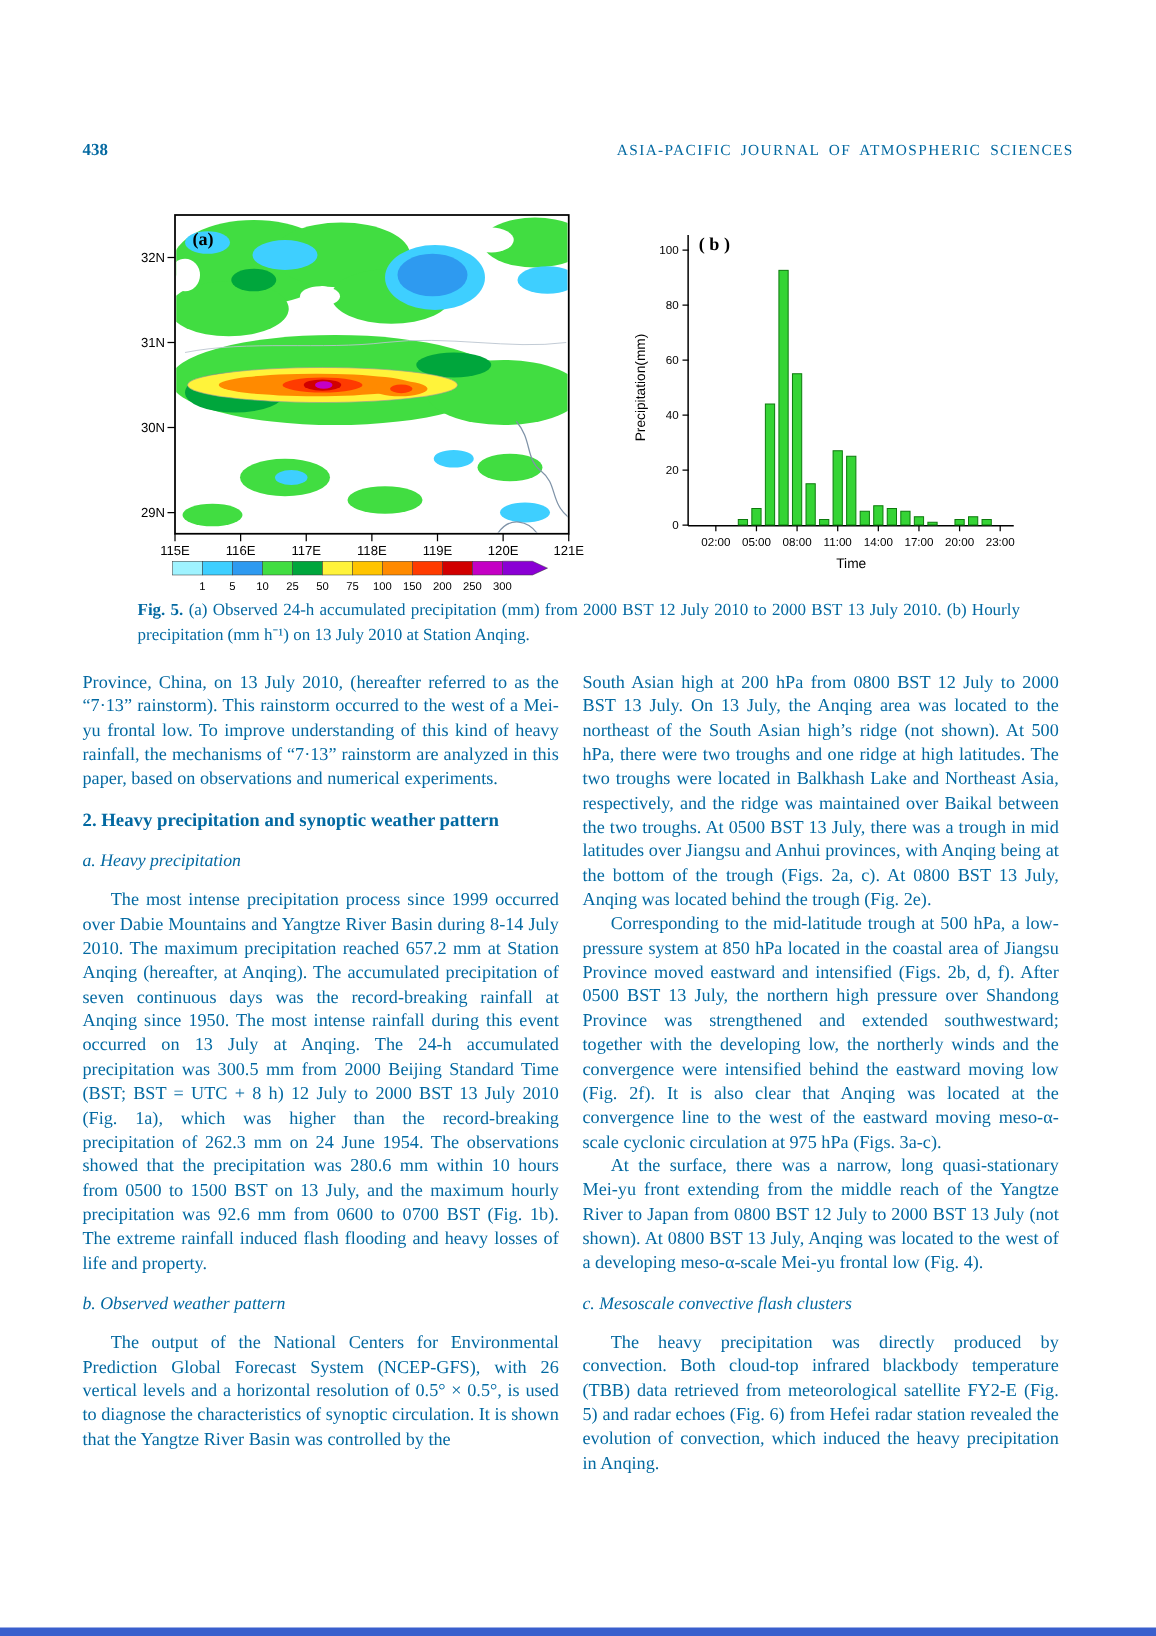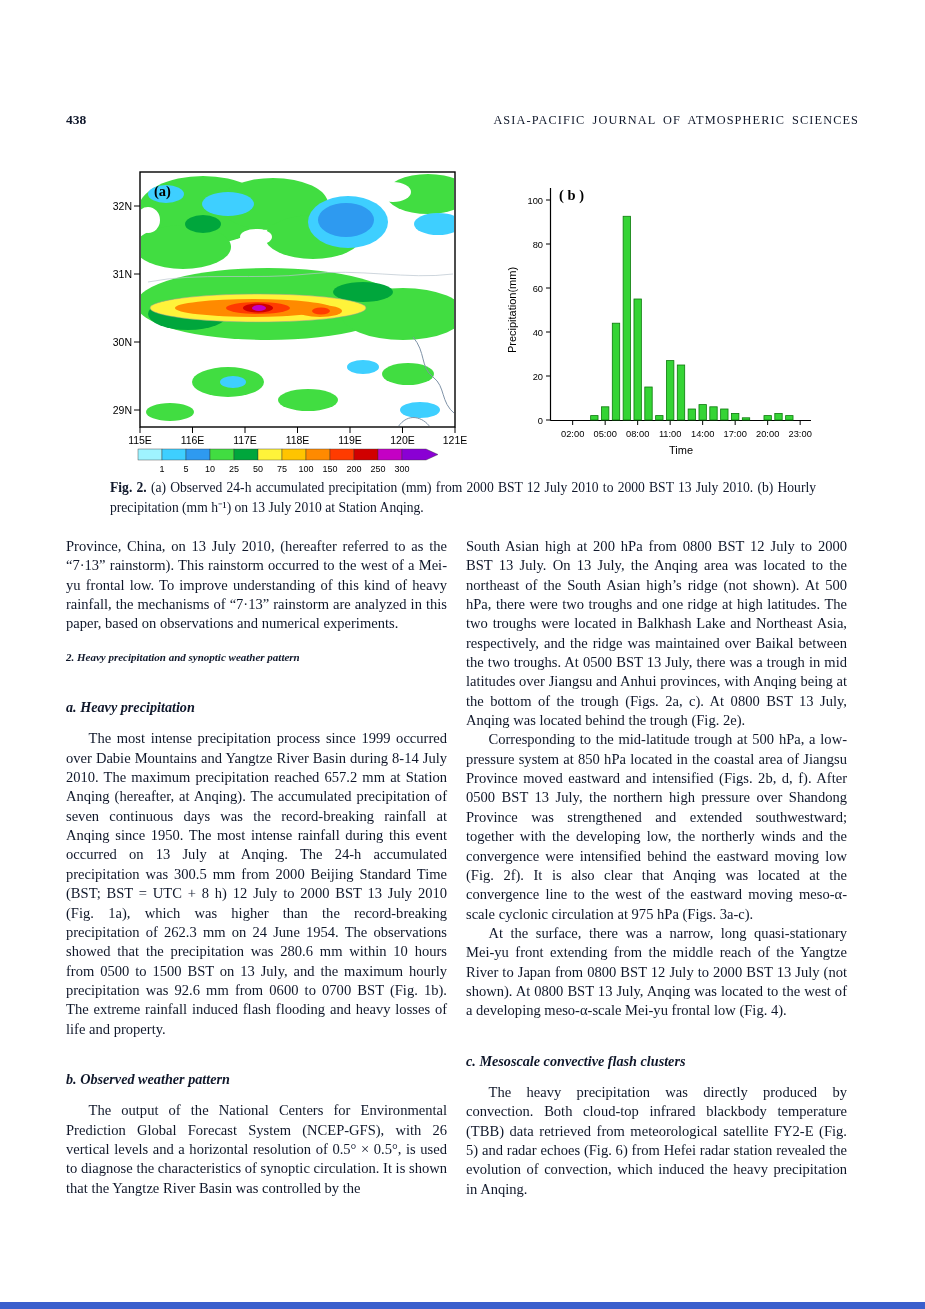--- a/index.html
+++ b/index.html
@@ -1,17 +1,17 @@
 <!DOCTYPE html>
 <html><head>
 <meta charset="utf-8">
 <style>
   html,body{margin:0;padding:0;background:#ffffff;}
   .page{position:relative;width:925px;height:1309px;background:#ffffff;overflow:hidden;
-        font-family:"Liberation Serif",serif;color:#0f172a;}
+        font-family:"Liberation Serif",serif;color:#0369a1;}
   
   .header{position:absolute;top:112px;left:66px;right:66px;height:20px;}
   .page-number{position:absolute;left:0;top:0;font-size:13.5px;font-weight:bold;}
   .journal-title{position:absolute;left:0;right:0;top:1px;text-align:right;font-size:12.3px;
                  letter-spacing:1.1px;word-spacing:3px;}
   
   .figure{position:absolute;top:160px;left:108px;width:712px;height:330px;}
   .map-wrap{position:absolute;left:0;top:2px;}
   .chart-wrap{position:absolute;left:395px;top:8px;}
   .map-tick{font:10.5px "Liberation Sans",sans-serif;fill:#000;}
@@ -21,22 +21,22 @@
   .panel-label{font:bold 14.5px "Liberation Serif",serif;fill:#000;}
   
   .caption{position:absolute;top:478px;left:110px;width:706px;margin:0;font-size:13.6px;
            line-height:20px;text-align:justify;}
   .caption b{font-weight:bold;}
   
   .columns{position:absolute;top:537px;left:66px;width:794px;display:flex;gap:19px;}
   .col{width:381px;font-size:14.55px;line-height:19.35px;text-align:justify;}
   .para{margin:0;text-indent:1.55em;}
   .para.noindent{text-indent:0;}
-  .sec-heading{font-size:11px;font-weight:bold;margin:14px 0 12px;text-indent:0;font-style:italic;}
-  .sub-heading{font-size:14.2px;font-weight:bold;font-style:italic;margin:31px 0 12px;text-indent:0;}
+  .sec-heading{font-size:15px;font-weight:bold;margin:14px 0 12px;text-indent:0;}
+  .sub-heading{font-size:14.2px;font-weight:normal;font-style:italic;margin:13px 0 12px;text-indent:0;}
   .bottom-bar{position:absolute;left:0;right:0;bottom:0;height:7px;}
 </style>
 </head>
 <body>
 
 <div class="page">
 
   <div class="header">
     <span class="page-number">438</span>
     <span class="journal-title">ASIA-PACIFIC JOURNAL OF ATMOSPHERIC SCIENCES</span>
@@ -202,21 +202,21 @@
             <rect x="271.8" y="245.4" width="7.4" height="6.599999999999994" fill="#35d435" stroke="#0c7a0c" stroke-width="0.8"></rect>
             <rect x="282.6333333333333" y="247.6" width="7.4" height="4.400000000000006" fill="#35d435" stroke="#0c7a0c" stroke-width="0.8"></rect>
           </g>
         <text class="chart-axis-label" transform="rotate(-90 13 142)" x="13" y="142" text-anchor="middle">Precipitation(mm)</text>
         <text class="chart-axis-label" x="178" y="286" text-anchor="middle">Time</text>
         <text x="56" y="32" class="panel-label">( b )</text>
       </svg>
     </div>
   </div>
 
-  <p class="caption"><b>Fig. 2.</b> <span>(a) Observed 24-h accumulated precipitation (mm) from 2000 BST 12 July 2010 to 2000 BST 13 July 2010. (b) Hourly precipitation (mm h⁻¹) on 13 July 2010 at Station Anqing.</span></p>
+  <p class="caption"><b>Fig. 5.</b> <span>(a) Observed 24-h accumulated precipitation (mm) from 2000 BST 12 July 2010 to 2000 BST 13 July 2010. (b) Hourly precipitation (mm h⁻¹) on 13 July 2010 at Station Anqing.</span></p>
 
   <div class="columns">
     <div class="col" id="col-left">
         <p class="para noindent">Province, China, on 13 July 2010, (hereafter referred to as the “7·13” rainstorm). This rainstorm occurred to the west of a Mei-yu frontal low. To improve understanding of this kind of heavy rainfall, the mechanisms of “7·13” rainstorm are analyzed in this paper, based on observations and numerical experiments.</p>
         <h2 class="sec-heading">2. Heavy precipitation and synoptic weather pattern</h2>
         <h3 class="sub-heading">a. Heavy precipitation</h3>
         <p class="para">The most intense precipitation process since 1999 occurred over Dabie Mountains and Yangtze River Basin during 8-14 July 2010. The maximum precipitation reached 657.2 mm at Station Anqing (hereafter, at Anqing). The accumulated precipitation of seven continuous days was the record-breaking rainfall at Anqing since 1950. The most intense rainfall during this event occurred on 13 July at Anqing. The 24-h accumulated precipitation was 300.5 mm from 2000 Beijing Standard Time (BST; BST = UTC + 8 h) 12 July to 2000 BST 13 July 2010 (Fig. 1a), which was higher than the record-breaking precipitation of 262.3 mm on 24 June 1954. The observations showed that the precipitation was 280.6 mm within 10 hours from 0500 to 1500 BST on 13 July, and the maximum hourly precipitation was 92.6 mm from 0600 to 0700 BST (Fig. 1b). The extreme rainfall induced flash flooding and heavy losses of life and property.</p>
         <h3 class="sub-heading">b. Observed weather pattern</h3>
         <p class="para">The output of the National Centers for Environmental Prediction Global Forecast System (NCEP-GFS), with 26 vertical levels and a horizontal resolution of 0.5° × 0.5°, is used to diagnose the characteristics of synoptic circulation. It is shown that the Yangtze River Basin was controlled by the</p>
       </div>

